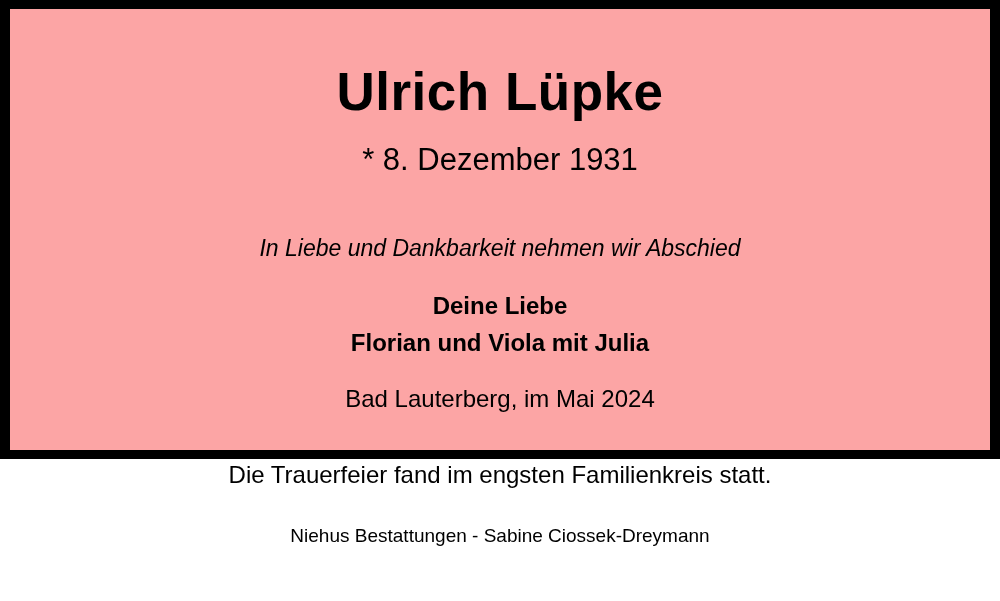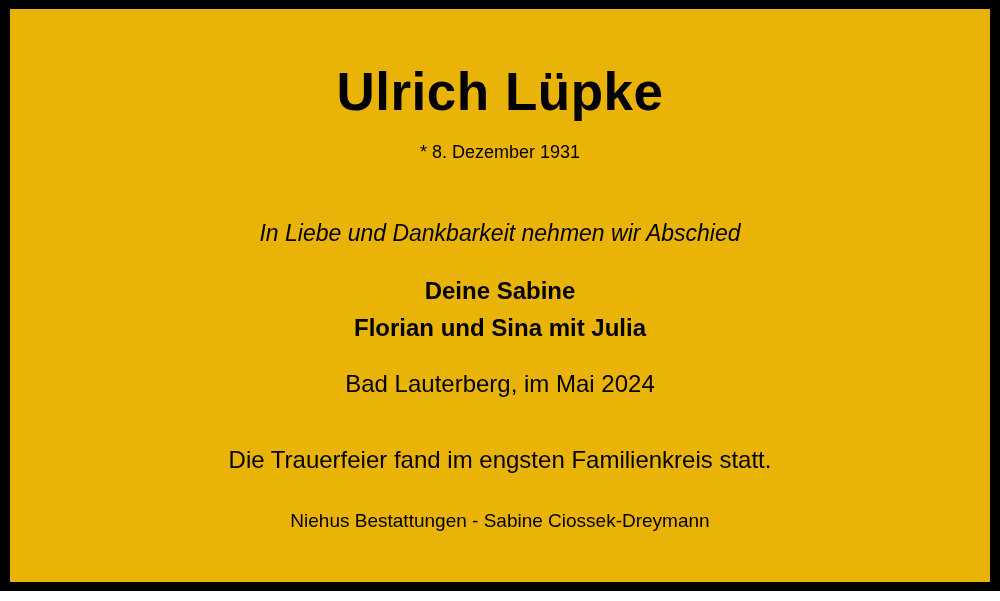--- a/index.html
+++ b/index.html
@@ -10,23 +10,23 @@
   body {
     width: 1000px;
     height: 601px;
     font-family: "Liberation Sans", sans-serif;
     color: #000000;
     overflow: hidden;
   }
   .obituary {
     position: relative;
     width: 1000px;
-    height: 591px;
+    height: 459px;
     box-sizing: border-box;
-    background: #eab308;
+    background: #fca5a5;
     border-top: 9px solid #000000;
     border-bottom: 9px solid #000000;
     border-left: 10px solid #000000;
     border-right: 10px solid #000000;
     display: flex;
     flex-direction: column;
     align-items: center;
   }
   .inner {
     width: 100%;
@@ -34,21 +34,21 @@
   }
   .name {
     font-size: 53px;
     font-weight: bold;
     letter-spacing: 0.5px;
     margin-top: 55px;
     line-height: 1.05;
   }
   .dates {
     margin-top: 22px;
-    font-size: 18px;
+    font-size: 31px;
     font-weight: normal;
     display: flex;
     justify-content: center;
     gap: 40px;
   }
   .dates span {
     white-space: nowrap;
   }
   .tribute {
     margin-top: 57px;
@@ -85,22 +85,22 @@
 
     <div class="name">Ulrich Lüpke</div>
 
     <div class="dates">
       <span>* 8. Dezember 1931</span>
     </div>
 
     <div class="tribute">In Liebe und Dankbarkeit nehmen wir Abschied</div>
 
     <div class="family">
-      <div>Deine Sabine</div>
-      <div>Florian und Sina mit Julia</div>
+      <div>Deine Liebe</div>
+      <div>Florian und Viola mit Julia</div>
     </div>
 
     <div class="place">Bad Lauterberg, im Mai 2024</div>
 
     <div class="ceremony">Die Trauerfeier fand im engsten Familienkreis statt.</div>
 
     <div class="funeralhome">Niehus Bestattungen - Sabine Ciossek-Dreymann</div>
 
   </div>
 </div>

